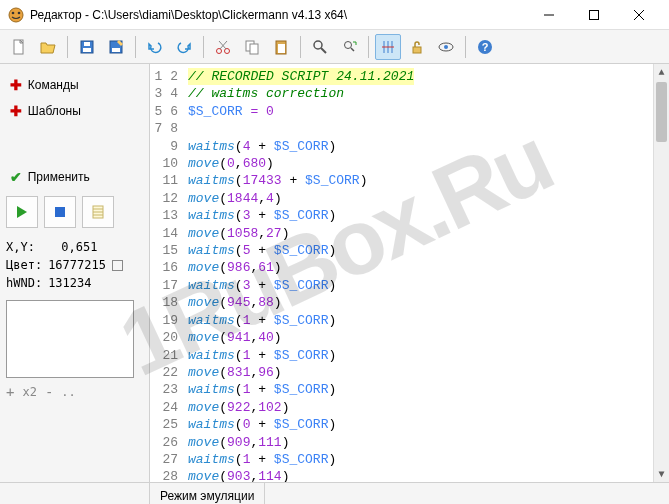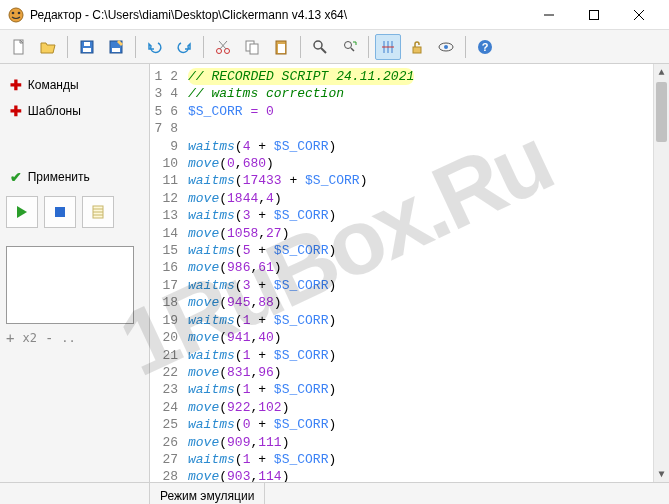--- a/index.html
+++ b/index.html
@@ -28,21 +28,21 @@
 .info { font-family: Consolas, monospace; font-size: 12px; color: #000; line-height: 1.5; }
 .info .row { display: flex; align-items: center; gap: 6px; white-space: nowrap; }
 .preview { width: 128px; height: 78px; border: 1px solid #999; background: #fff; margin-top: 8px; }
 .zoomrow { display: flex; align-items: center; gap: 8px; margin-top: 6px; color: #888; font-family: Consolas, monospace; }
 .zoomrow .zb { cursor: pointer; color: #888; font-size: 14px; }
 
 
 .editor-wrap { flex: 1; display: flex; background: #fff; font-family: Consolas, "Courier New", monospace; font-size: 13px; overflow: hidden; position: relative; }
 .gutter { width: 34px; background: #fff; text-align: right; padding: 4px 6px 4px 0; color: #808080; user-select: none; line-height: 1.34; }
 .code { flex: 1; padding: 4px 4px; white-space: pre; line-height: 1.34; overflow: hidden; }
-.hl-line { background: #ffffb0; display: inline-block; border-radius: 8px; }
+.hl-line { background: #ffffb0; display: inline-block; }
 .cmt { color: #008000; font-style: italic; }
 .var { color: #3b82f6; }
 .fn { color: #2a8ad0; font-style: italic; }
 .num { color: #9d2ad0; }
 .kw { color: #9d2ad0; }
 .txt { color: #000; }
 
 .scrollbar { position: absolute; right: 0; top: 0; bottom: 0; width: 16px; background: #f0f0f0; border-left: 1px solid #ddd; }
 .sb-btn { height: 16px; background: #f0f0f0; display: flex; align-items: center; justify-content: center; color: #606060; font-size: 10px; }
 .sb-thumb { position: absolute; left: 2px; right: 2px; top: 18px; height: 60px; background: #c1c1c1; border-radius: 2px; }
@@ -218,20 +218,32 @@
             <rect x="2" y="2" width="10" height="10" fill="#2a6acf"></rect>
           </svg>
         </div>
       <div class="runbtn">
           <svg width="14" height="14">
             <rect x="2" y="1" width="10" height="12" fill="#fef8d8" stroke="#c7b66a"></rect>
             <line x1="2" y1="4" x2="12" y2="4" stroke="#c7b66a"></line>
             <line x1="2" y1="7" x2="12" y2="7" stroke="#c7b66a"></line>
             <line x1="2" y1="10" x2="12" y2="10" stroke="#c7b66a"></line>
           </svg>
+        </div>
+    </div>
+    <div class="info">
+      <div class="row"><span>X,Y:</span>&nbsp;&nbsp;<span>0,651</span></div>
+      <div class="row">
+          <span>Цвет:</span> 
+          <span>16777215</span> 
+          <span class="chk"></span>
+        </div>
+      <div class="row">
+          <span>hWND:</span> 
+          <span>131234</span>
         </div>
     </div>
     <div class="preview"></div>
     <div class="zoomrow">
       <span class="zb">+</span>
       <span>x2</span>
       <span class="zb">-</span>
       <span>..</span>
     </div>
   </div>

